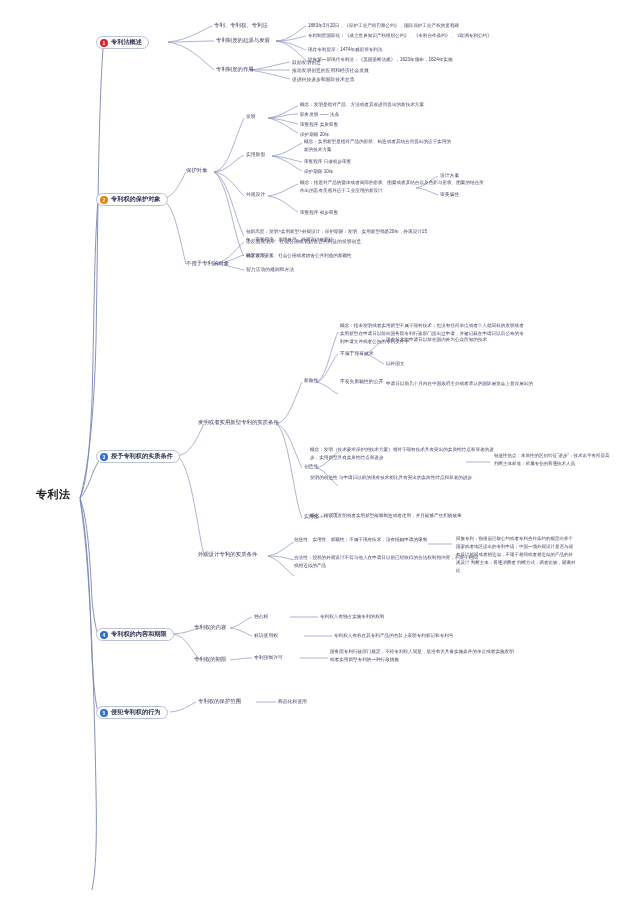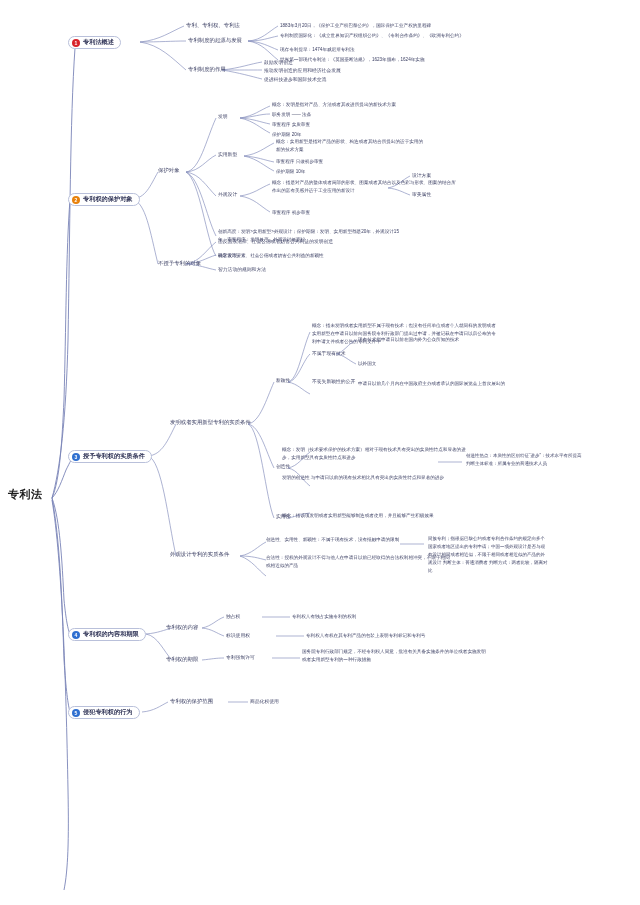--- a/index.html
+++ b/index.html
@@ -1,21 +1,21 @@
 <!DOCTYPE html>
 <html><head>
 <meta charset="utf-8">
 <style>
   html,body{margin:0;padding:0;background:#ffffff;}
   body{
     width:640px;height:905px;position:relative;overflow:hidden;
     font-family:"Liberation Sans","DejaVu Sans",sans-serif;
     color:#3b3f63;
   }
-  #canvas{position:absolute;inset:0;width:548px;height:905px;}
+  #canvas{position:absolute;inset:0;width:548px;height:905px;margin-left:28px;}
   svg.links{position:absolute;left:0;top:0;width:640px;height:905px;pointer-events:none;}
   svg.links path{fill:none;stroke:#8a92bf;stroke-width:0.7;}
   svg.links path.trunk{stroke:#7b84b8;stroke-width:0.9;}
   svg.links line{stroke:#8a92bf;stroke-width:0.7;}
 
   .node{position:absolute;}
   
   .root{
     left:8px;top:487px;font-size:11px;font-weight:bold;color:#1b1b1b;
     letter-spacing:0.5px;

